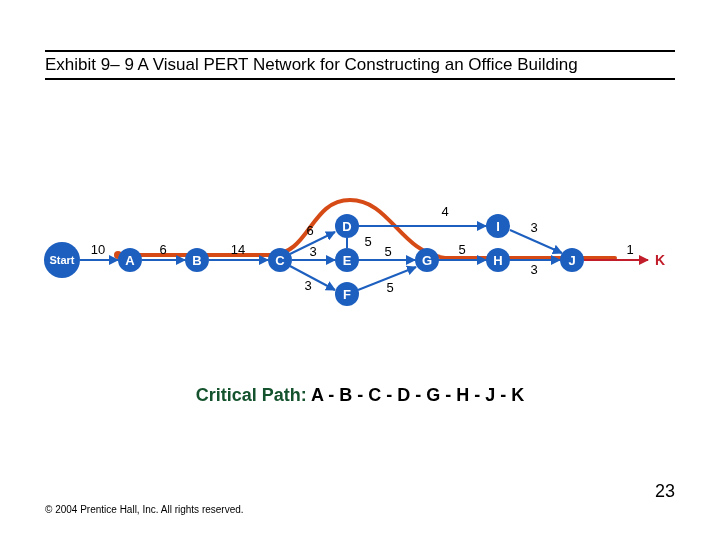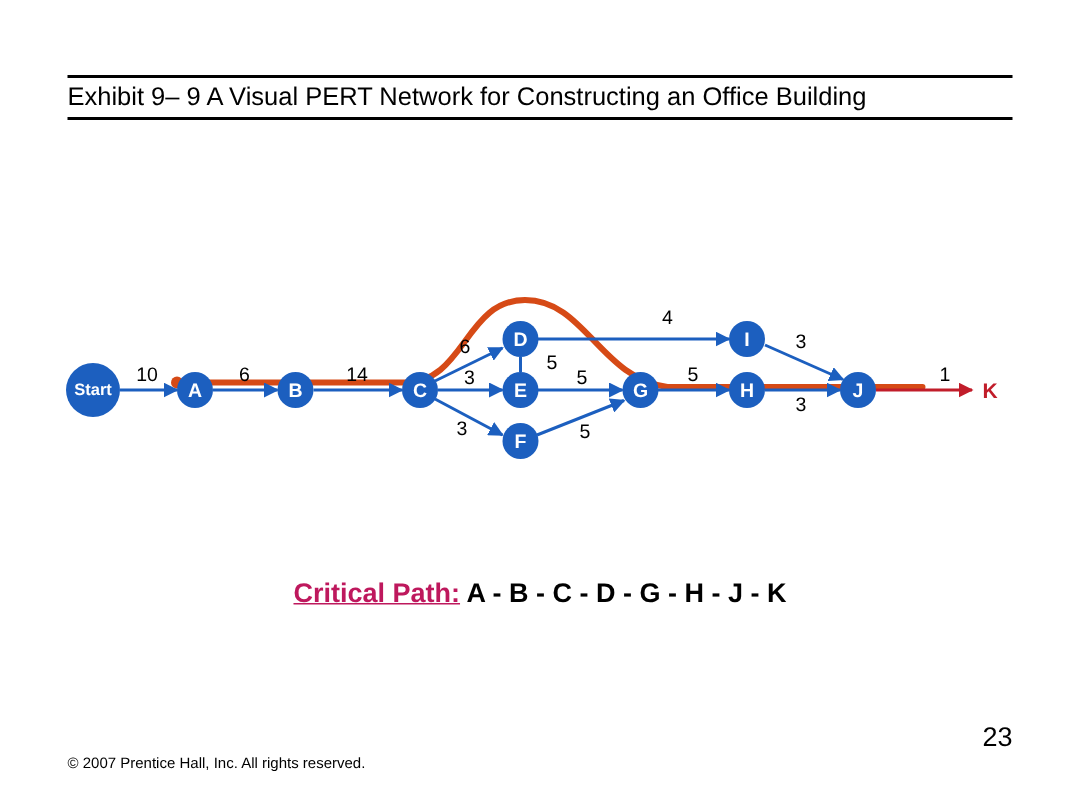--- a/index.html
+++ b/index.html
@@ -29,22 +29,21 @@
   .critical {
     position: absolute;
     left: 0;
     right: 0;
     top: 385px;
     text-align: center;
     font-size: 18px;
     font-weight: bold;
   }
   .critical .lead {
-    text-decoration: underline;
-    color: #be185d;
+    color: #14532d;
   }
   .footer-left {
     position: absolute;
     left: 45px;
     bottom: 25px;
     font-size: 10px;
   }
   .footer-right {
     position: absolute;
     right: 45px;
@@ -192,14 +191,14 @@
   <circle class="node" cx="572" cy="110" r="12"></circle>
   <text class="node-label" x="572" y="110">J</text>
 
   <text class="knode" x="660" y="110">K</text>
 </svg>
 
 <div class="critical">
   <span class="lead">Critical Path:</span><span> A - B - C - D - G - H - J - K</span>
 </div>
 
-<div class="footer-left">© 2007 Prentice Hall, Inc. All rights reserved.</div>
+<div class="footer-left">© 2004 Prentice Hall, Inc. All rights reserved.</div>
 <div class="footer-right">23</div>
 
 </body></html>

